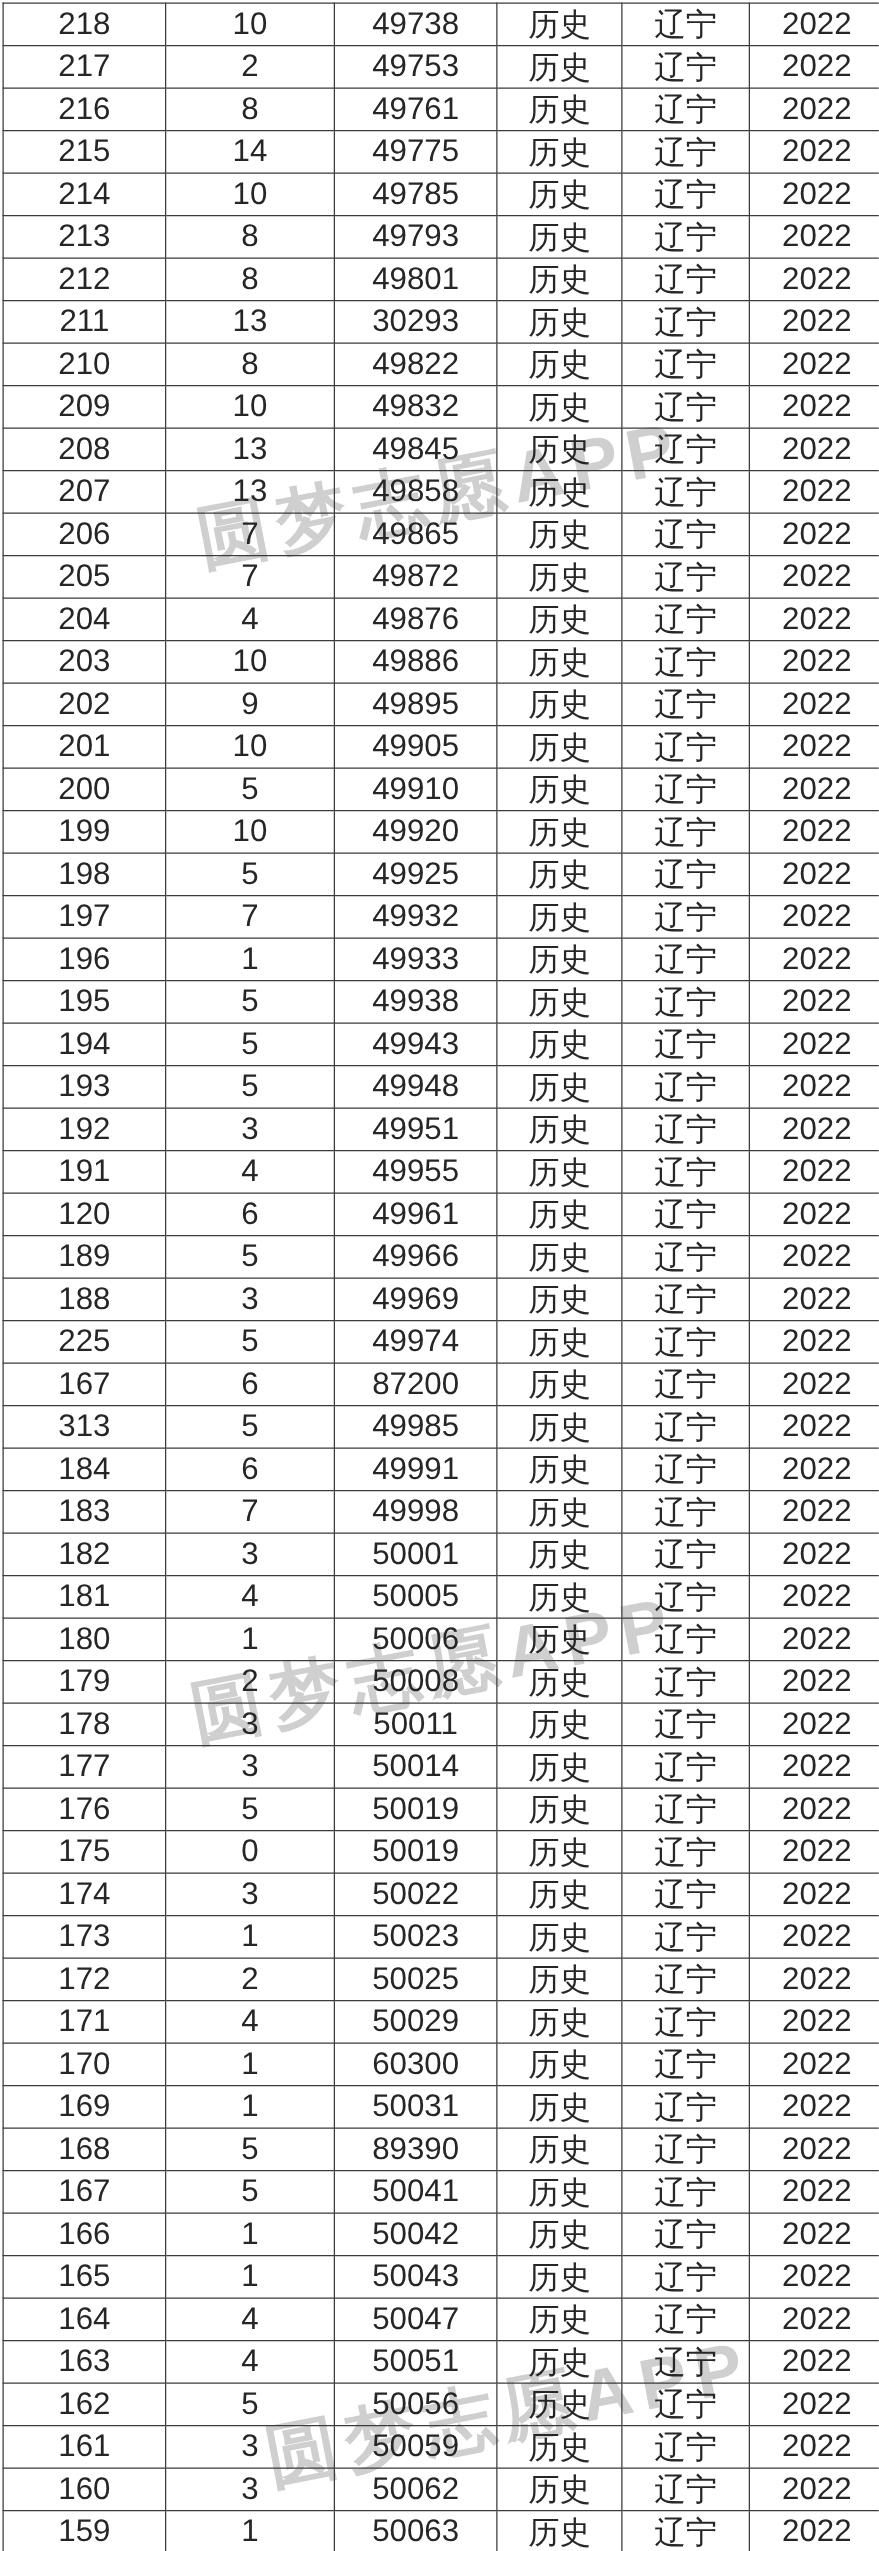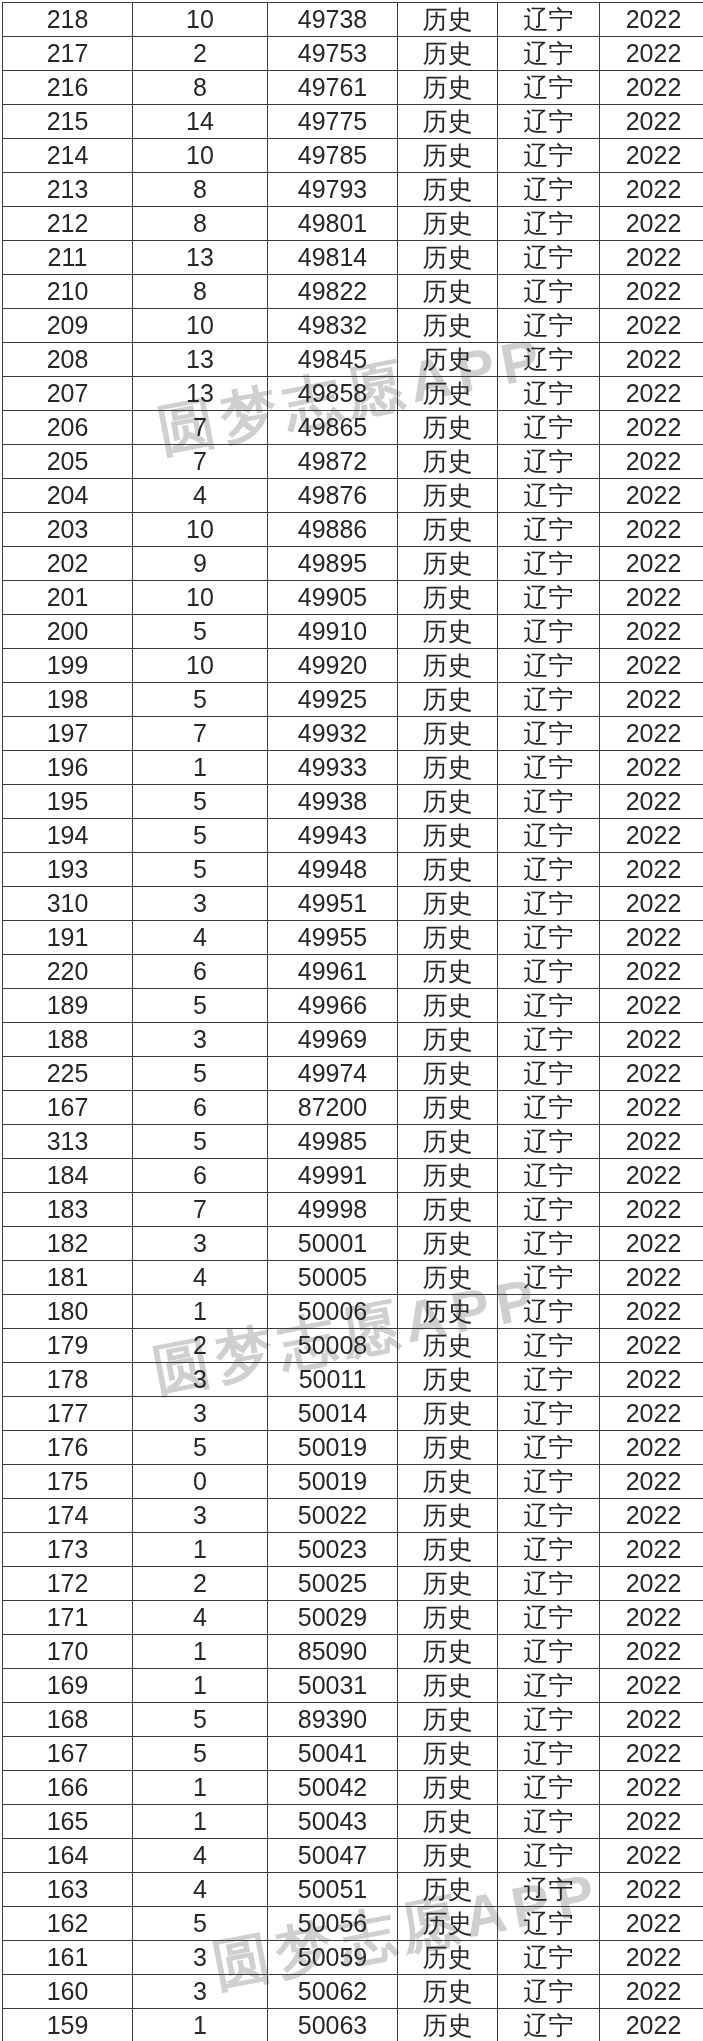--- a/index.html
+++ b/index.html
@@ -119,21 +119,21 @@
         <td>212</td>
         <td>8</td>
         <td>49801</td>
         <td>历史</td>
         <td>辽宁</td>
         <td>2022</td>
       </tr>
       <tr>
         <td>211</td>
         <td>13</td>
-        <td>49814</td>
+        <td>30293</td>
         <td>历史</td>
         <td>辽宁</td>
         <td>2022</td>
       </tr>
       <tr>
         <td>210</td>
         <td>8</td>
         <td>49822</td>
         <td>历史</td>
         <td>辽宁</td>
@@ -269,37 +269,37 @@
       </tr>
       <tr>
         <td>193</td>
         <td>5</td>
         <td>49948</td>
         <td>历史</td>
         <td>辽宁</td>
         <td>2022</td>
       </tr>
       <tr>
-        <td>310</td>
+        <td>192</td>
         <td>3</td>
         <td>49951</td>
         <td>历史</td>
         <td>辽宁</td>
         <td>2022</td>
       </tr>
       <tr>
         <td>191</td>
         <td>4</td>
         <td>49955</td>
         <td>历史</td>
         <td>辽宁</td>
         <td>2022</td>
       </tr>
       <tr>
-        <td>220</td>
+        <td>120</td>
         <td>6</td>
         <td>49961</td>
         <td>历史</td>
         <td>辽宁</td>
         <td>2022</td>
       </tr>
       <tr>
         <td>189</td>
         <td>5</td>
         <td>49966</td>
@@ -447,21 +447,21 @@
         <td>171</td>
         <td>4</td>
         <td>50029</td>
         <td>历史</td>
         <td>辽宁</td>
         <td>2022</td>
       </tr>
       <tr>
         <td>170</td>
         <td>1</td>
-        <td>85090</td>
+        <td>60300</td>
         <td>历史</td>
         <td>辽宁</td>
         <td>2022</td>
       </tr>
       <tr>
         <td>169</td>
         <td>1</td>
         <td>50031</td>
         <td>历史</td>
         <td>辽宁</td>

